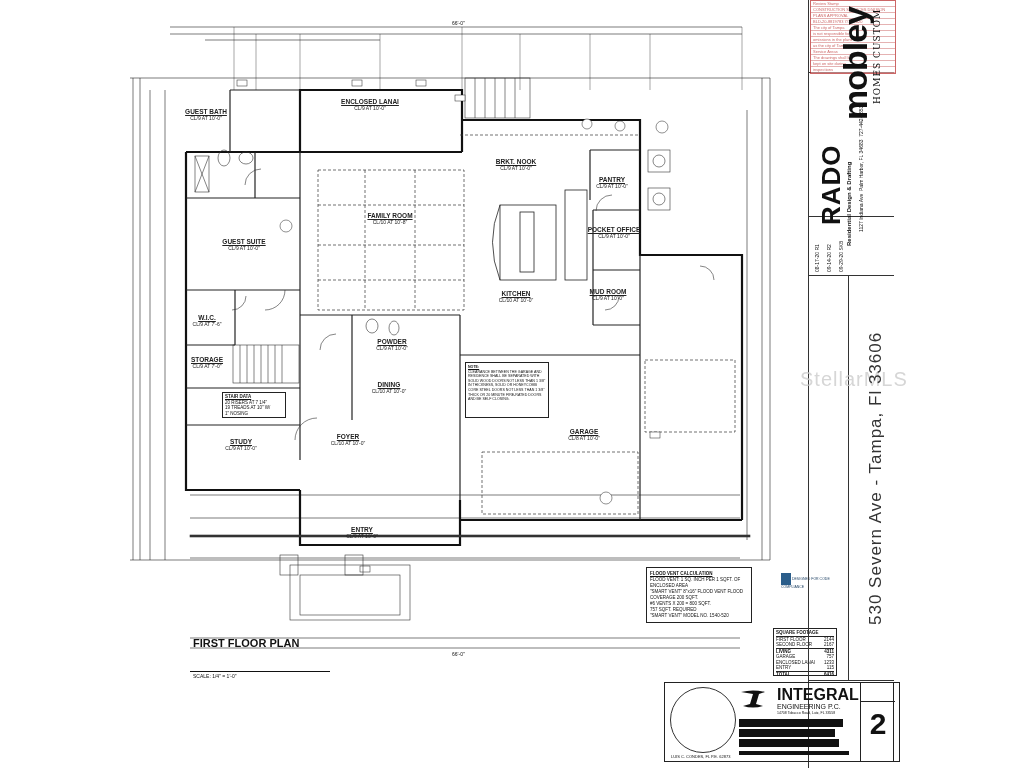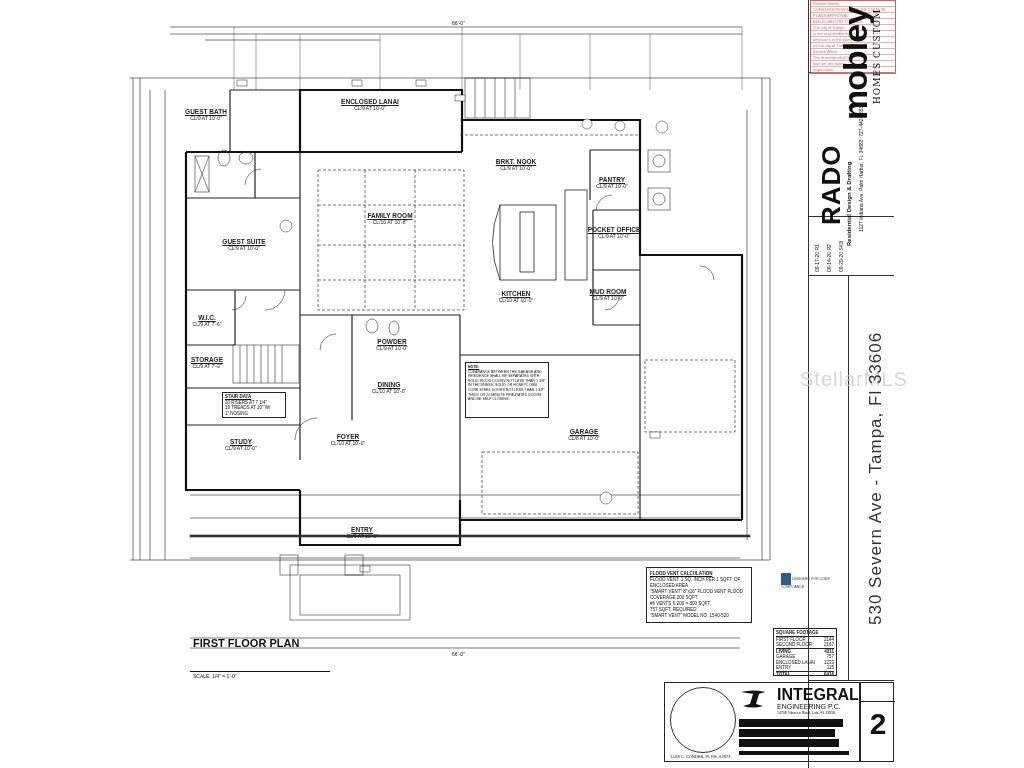--- a/index.html
+++ b/index.html
@@ -21,21 +21,21 @@
   .address{left:866px;top:625px;font-size:17px;color:#333;letter-spacing:1px;}
   .watermark{position:absolute;left:800px;top:368px;font-size:20px;color:#ccc;font-weight:normal;letter-spacing:1px;opacity:.8;}
   .plan-title{position:absolute;left:193px;top:637px;font-size:11px;font-weight:bold;}
   .plan-scale{position:absolute;left:193px;top:673px;font-size:5px;}
   .flood-box{position:absolute;left:646px;top:567px;width:106px;height:56px;border:1px solid #222;padding:3px;box-sizing:border-box;font-size:4.5px;line-height:6px;}
   .flood-box .h{font-weight:bold;text-decoration:underline;}
   .sqft-box{position:absolute;left:773px;top:628px;width:64px;height:48px;border:1px solid #222;font-size:4.5px;line-height:5.5px;box-sizing:border-box;padding:1px 2px;}
   .sqft-box .h{font-weight:bold;border-bottom:1px solid #222;display:block;}
   .sqft-row{display:flex;justify-content:space-between;}
   .sqft-row.bold{font-weight:bold;border-top:1px solid #222;}
-  .eng-block{position:absolute;left:664px;top:682px;width:196px;height:80px;border:1px solid #222;box-sizing:border-box;}
+  .eng-block{position:absolute;left:664px;top:682px;width:236px;height:80px;border:1px solid #222;box-sizing:border-box;}
   .eng-circle{position:absolute;left:5px;top:4px;width:64px;height:64px;border:1px solid #333;border-radius:50%;}
   .eng-logo{position:absolute;left:74px;top:6px;width:28px;height:20px;}
   .eng-name{position:absolute;left:112px;top:3px;font-size:16px;font-weight:bold;letter-spacing:0px;}
   .eng-sub{position:absolute;left:112px;top:20px;font-size:7px;}
   .eng-addr{position:absolute;left:112px;top:28px;font-size:3.5px;}
   .eng-black{position:absolute;left:74px;height:8px;background:#111;}
   .eng-sig{position:absolute;left:6px;top:71px;font-size:4px;}
   .sheet-num-box{position:absolute;left:860px;top:682px;width:34px;height:80px;border:1px solid #222;box-sizing:border-box;}
   .sheet-num{position:absolute;left:0;top:24px;width:34px;text-align:center;font-size:30px;font-weight:bold;}
   .mini-badge{position:absolute;left:781px;top:573px;width:50px;height:14px;font-size:3.5px;color:#246;}

